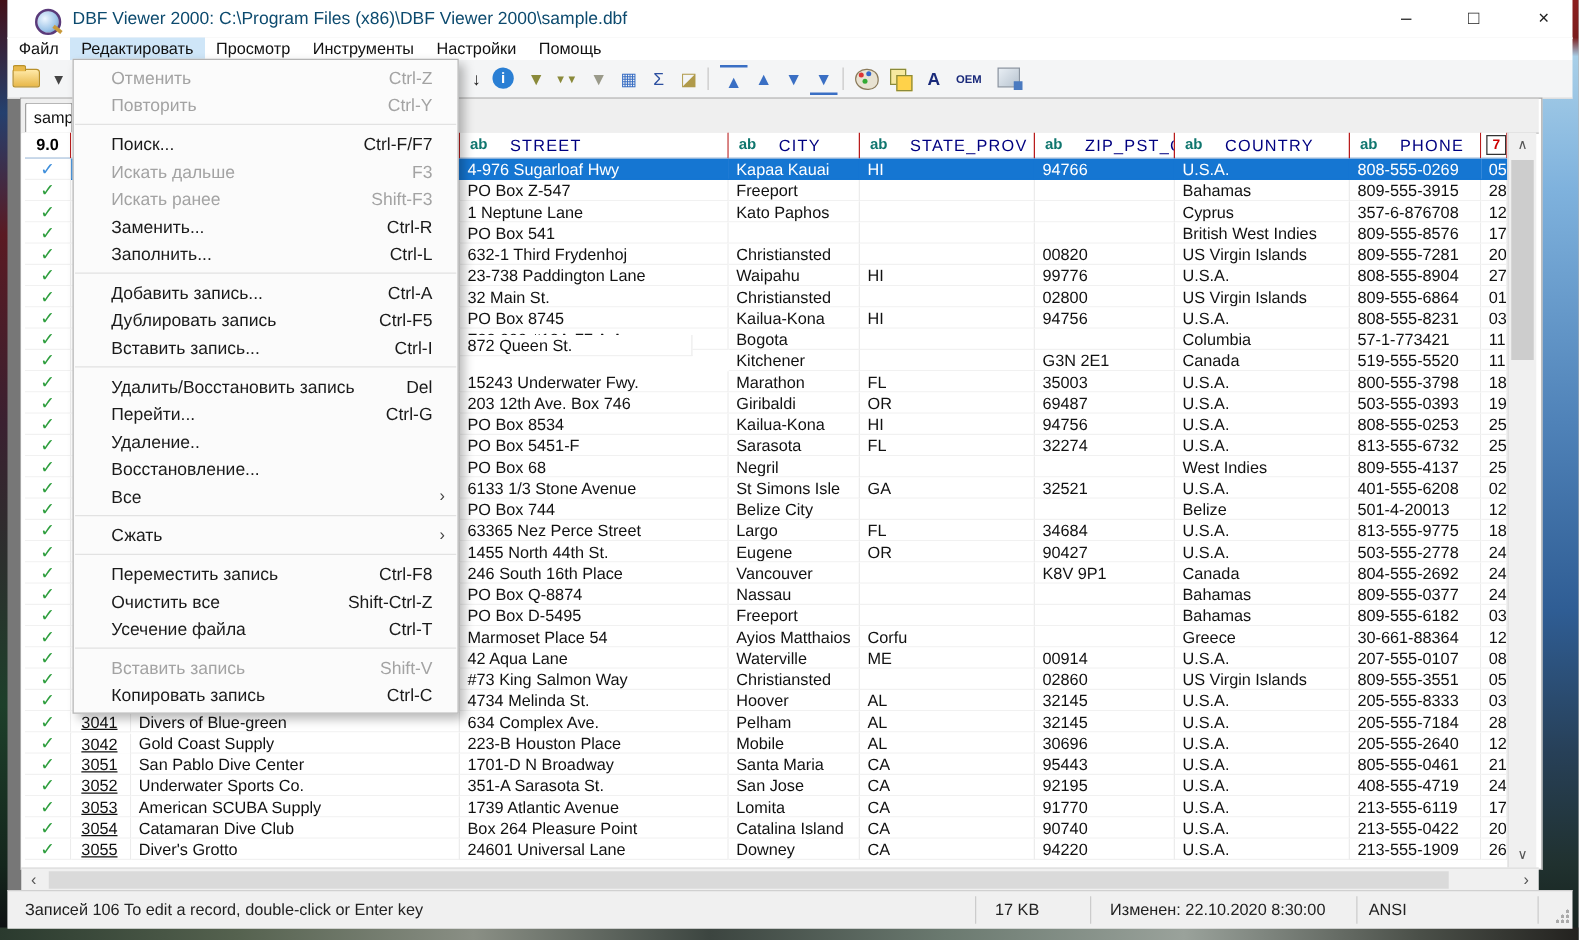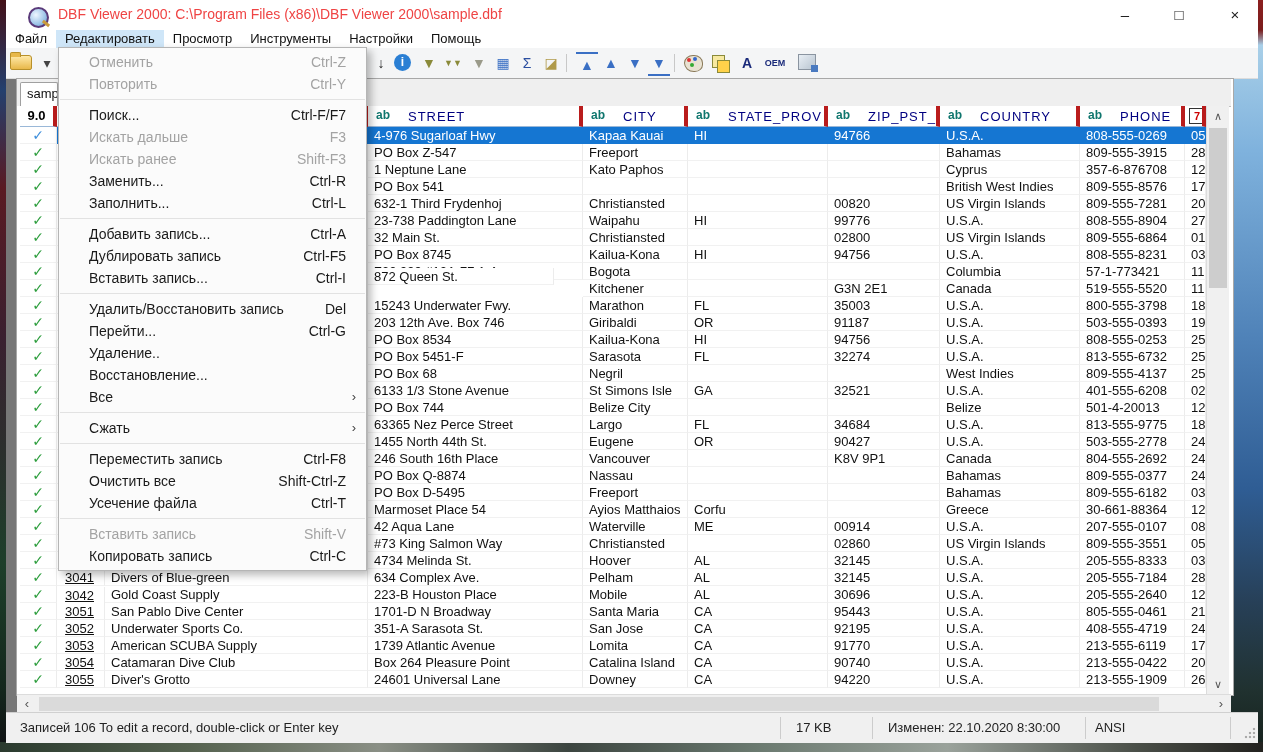--- a/index.html
+++ b/index.html
@@ -14,21 +14,21 @@
     background:linear-gradient(180deg,#431018 0%,#24406e 12%,#5a1a22 25%,#3a2030 45%,#1d3f2a 75%,#14261c 92%,#0e0e12 100%);}
   #desktop-bottom{left:0;top:742px;width:1263px;height:10px;
     background:linear-gradient(90deg,#2a3a2e,#55624f 15%,#8a8f85 30%,#3c4540 45%,#6b7a70 60%,#9aa29b 75%,#4a4f48 90%,#23221f);}
 
   
   #titlebar{left:6px;top:0;width:1252px;height:30px;background:#fff;border-bottom:1px solid #e8e8e8;}
   #title-icon{left:22px;top:7px;width:17px;height:17px;border-radius:50%;
     border:2px solid #5a3a7a;background:radial-gradient(circle at 35% 35%,#eef6ff,#9cc4e8 60%,#5a86b8);}
   #title-icon:after{content:"";position:absolute;left:12px;top:13px;width:8px;height:3px;
     background:#c99a3a;transform:rotate(38deg);}
-  #title-text{left:52px;top:6px;font-size:14px;color:#ef4444;}
+  #title-text{left:52px;top:6px;font-size:14px;color:#0c4a6e;}
   .caption-btn{top:0;width:46px;height:30px;text-align:center;line-height:30px;font-size:15px;color:#222;}
   #btn-min{left:1096px;} #btn-max{left:1150px;} #btn-close{left:1204px;width:50px;}
 
   #menubar{left:6px;top:30px;width:1252px;height:18px;background:#fff;font-size:13px;}
   .mb-item{display:inline-block;height:18px;line-height:17px;padding:0 9px;color:#111;}
   .mb-item.active{background:#cfe6f8;}
 
   #toolbar{left:6px;top:48px;width:1252px;height:30px;background:#f4f5f6;border-bottom:1px solid #dcdcdc;}
   .tb{position:absolute;top:4px;width:22px;height:22px;text-align:center;line-height:22px;font-size:14px;}
   .tb-sep{position:absolute;top:6px;width:1px;height:18px;background:#c8c8c8;}
@@ -47,21 +47,21 @@
   .tb-oem{font-size:9px;font-weight:bold;color:#1a2a7a;width:30px;letter-spacing:0;}
 
   
   #content-frame{left:16px;top:78px;width:1216px;height:616px;background:#fff;border:1px solid #a8a8a8;}
   #tabbar{left:17px;top:79px;width:1214px;height:27px;background:#efefef;border-bottom:1px solid #c0c0c0;}
   #tab-active{left:20px;top:82px;width:38px;height:24px;background:#fff;border:1px solid #a0a0a0;border-bottom:none;
     border-radius:2px 2px 0 0;font-size:13px;padding:3px 0 0 6px;box-sizing:border-box;overflow:hidden;white-space:nowrap;color:#111;}
 
   
   #grid{left:17px;top:106px;width:1189px;height:588px;background:#fff;overflow:hidden;}
-  .hcell{position:absolute;top:0;height:21px;background:#fff;border-right:4px solid #b91c1c;
+  .hcell{position:absolute;top:0;height:21px;background:#fff;border-right:1px solid #b91c1c;
     border-bottom:1px solid #9ab8d8;box-sizing:border-box;white-space:nowrap;overflow:hidden;}
   .hcell .ab{position:absolute;left:8px;top:2px;color:#0f766e;font-weight:bold;font-size:12px;}
   .hcell .hlabel{position:absolute;left:40px;top:3px;color:#000080;font-size:13px;letter-spacing:1px;}
   .hcell .seven{position:absolute;left:4px;top:2px;width:14px;height:14px;border:1px solid #333;
     color:#c00;font-size:11px;font-weight:bold;text-align:center;line-height:14px;background:#fff;}
   #hdr-version{color:#000;font-weight:bold;font-size:13px;text-align:center;line-height:20px;}
 
   .cell{position:absolute;height:17px;line-height:17px;font-size:13px;color:#111;
     border-right:1px solid #ececec;border-bottom:1px solid #f1f1f1;box-sizing:border-box;
     padding-left:6px;white-space:nowrap;overflow:hidden;background:#fff;}
@@ -322,21 +322,21 @@
         <div class="cell" style="left: 1063px; top: 191px; width: 105px;">800-555-3798</div>
         <div class="cell" style="left: 1168px; top: 191px; width: 21px;">18.05</div>
       </div>
       <div>
         <div class="checkcell" style="left: 3px; top: 208px;">✓</div>
         <div class="cell num" style="left: 40px; top: 208px; width: 48px;"></div>
         <div class="cell" style="left: 88px; top: 208px; width: 263px;"></div>
         <div class="cell" style="left: 351px; top: 208px; width: 215px;">203 12th Ave. Box 746</div>
         <div class="cell" style="left: 566px; top: 208px; width: 105px;">Giribaldi</div>
         <div class="cell" style="left: 671px; top: 208px; width: 140px;">OR</div>
-        <div class="cell" style="left: 811px; top: 208px; width: 112px;">91187</div>
+        <div class="cell" style="left: 811px; top: 208px; width: 112px;">69487</div>
         <div class="cell" style="left: 923px; top: 208px; width: 140px;">U.S.A.</div>
         <div class="cell" style="left: 1063px; top: 208px; width: 105px;">503-555-0393</div>
         <div class="cell" style="left: 1168px; top: 208px; width: 21px;">19.05</div>
       </div>
       <div>
         <div class="checkcell" style="left: 3px; top: 225px;">✓</div>
         <div class="cell num" style="left: 40px; top: 225px; width: 48px;"></div>
         <div class="cell" style="left: 88px; top: 225px; width: 263px;"></div>
         <div class="cell" style="left: 351px; top: 225px; width: 215px;">PO Box 8534</div>
         <div class="cell" style="left: 566px; top: 225px; width: 105px;">Kailua-Kona</div>

